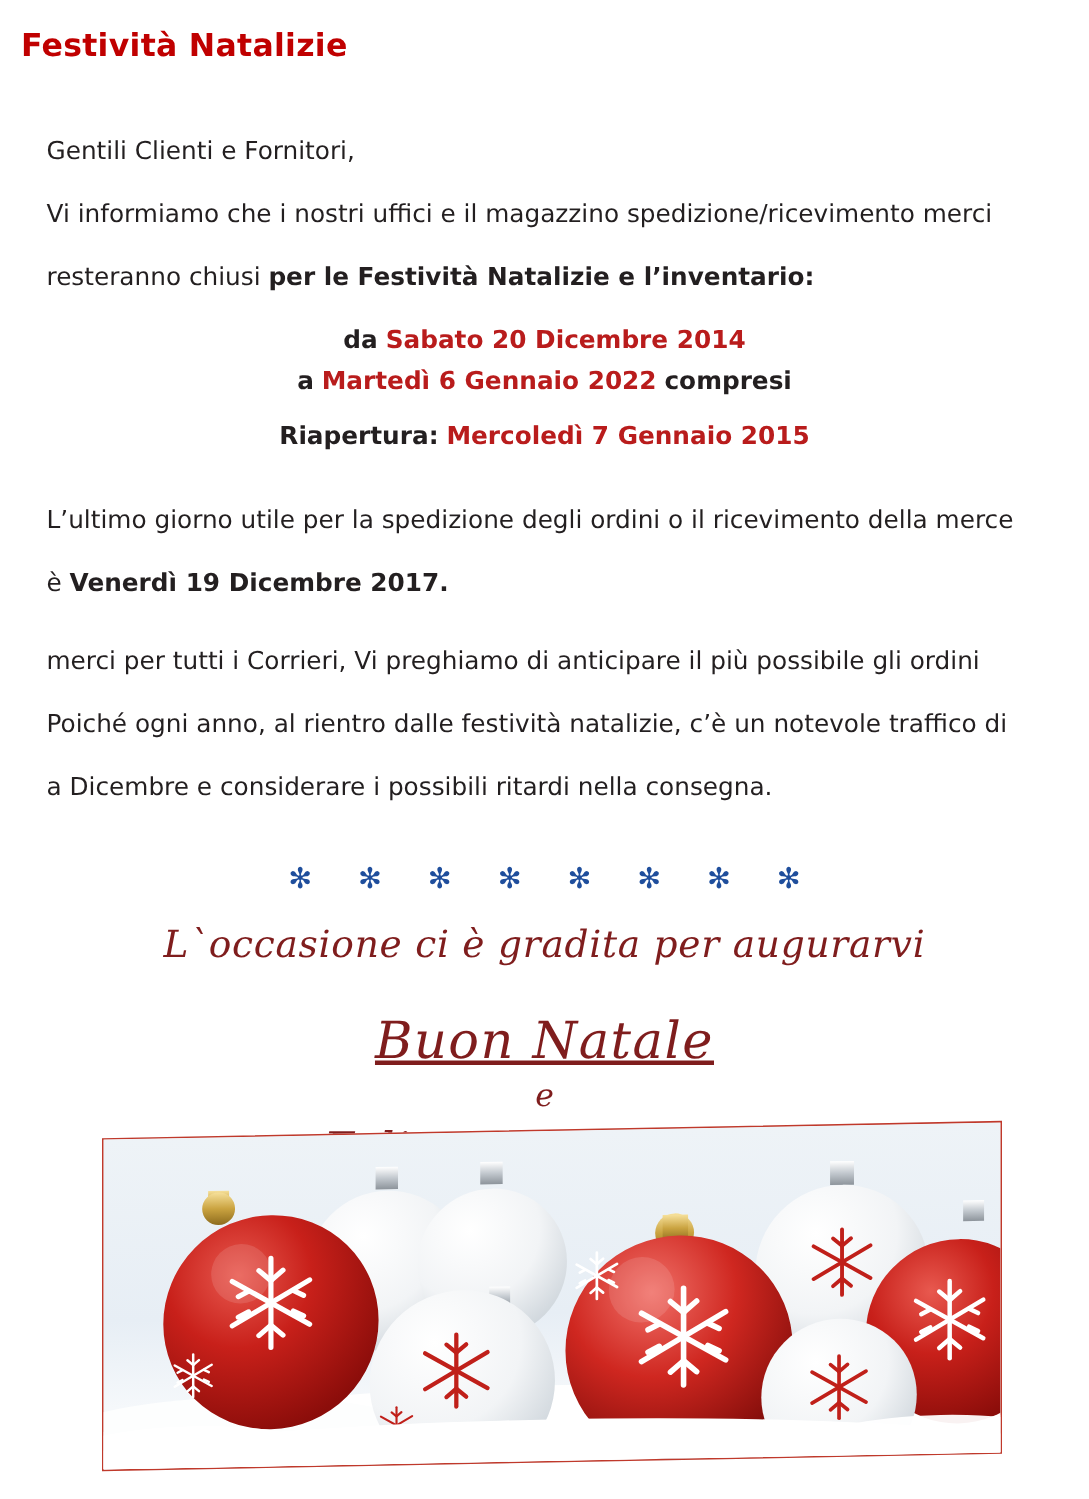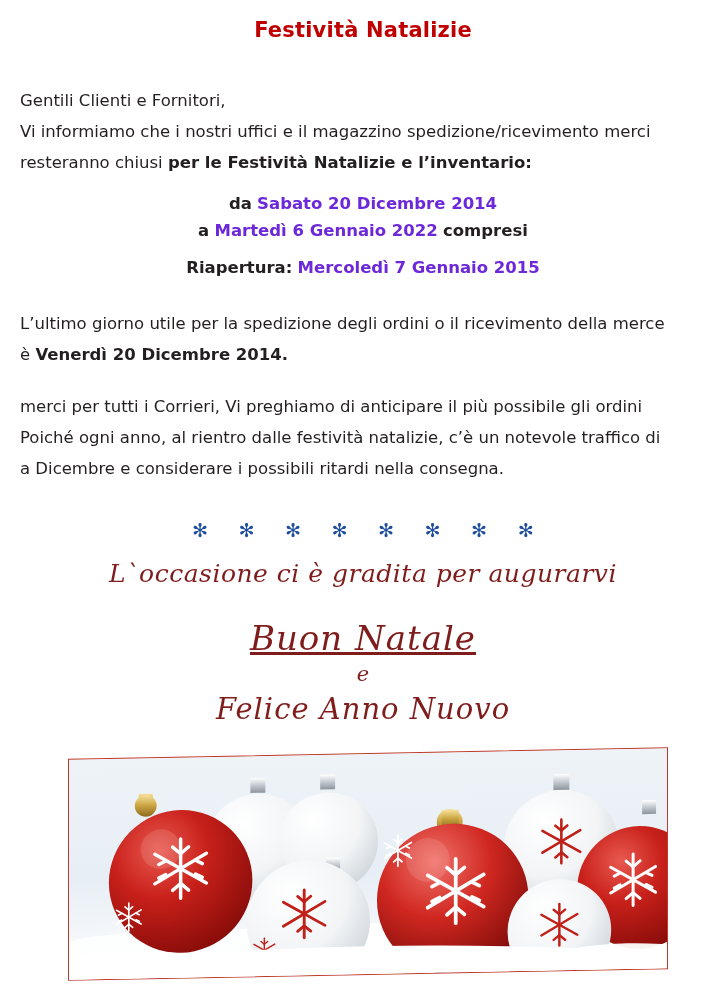--- a/index.html
+++ b/index.html
@@ -18,44 +18,43 @@
   .page {
     width: 726px;
     height: 999px;
     position: relative;
     box-sizing: border-box;
     padding: 0 14px;
   }
 
   
   .doc-title {
-    text-align: center;
     color: #c00000;
     font-weight: bold;
     font-size: 21px;
     letter-spacing: 0.2px;
     margin: 18px 0 0 0;
     font-family: "DejaVu Sans", sans-serif;
   }
 
   
   .body-block {
     margin-top: 46px;
     font-size: 16.5px;
     line-height: 1.52;
     color: #231f20;
   }
   .body-block p {
-    margin: 6px;
+    margin: 17px;
   }
   .b {
     font-weight: bold;
   }
   .red-b {
-    color: #6d28d9;
+    color: #b91c1c;
     font-weight: bold;
   }
 
   
   .dates {
     margin-top: 16px;
     text-align: center;
     font-size: 16.5px;
     line-height: 1.62;
   }
@@ -153,21 +152,21 @@
       <span class="b">compresi</span>
     </div>
     <div class="line reapertura">
       <span class="b">Riapertura:</span>
       <span class="red-b">Mercoledì 7 Gennaio 2015</span>
     </div>
   </div>
 
   <div class="body-block" style="margin-top:30px;">
     <p>L’ultimo giorno utile per la spedizione degli ordini o il ricevimento della merce</p>
-    <p><span>è </span><span class="b">Venerdì 20 Dicembre 2014.</span></p>
+    <p><span>è </span><span class="b">Venerdì 19 Dicembre 2017.</span></p>
   </div>
 
   <div class="body-block" style="margin-top:26px;">
     <p>merci per tutti i Corrieri, Vi preghiamo di anticipare il più possibile gli ordini</p>
     <p>Poiché ogni anno, al rientro dalle festività natalizie, c’è un notevole traffico di</p>
     <p>a Dicembre e considerare i possibili ritardi nella consegna.</p>
   </div>
 
   <div class="stars">✻ ✻ ✻ ✻ ✻ ✻ ✻ ✻</div>
 

